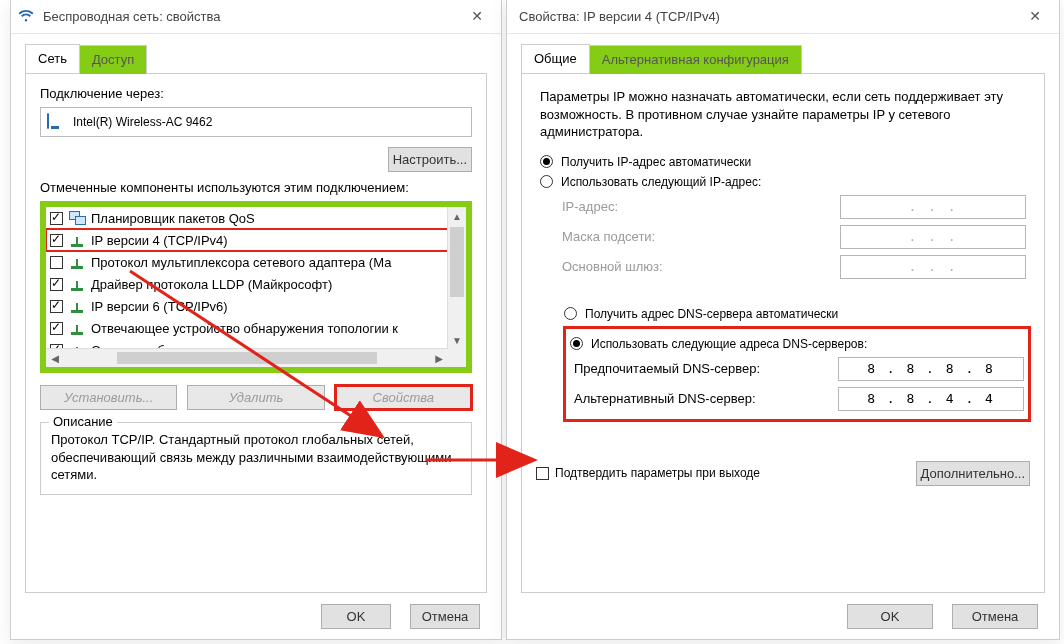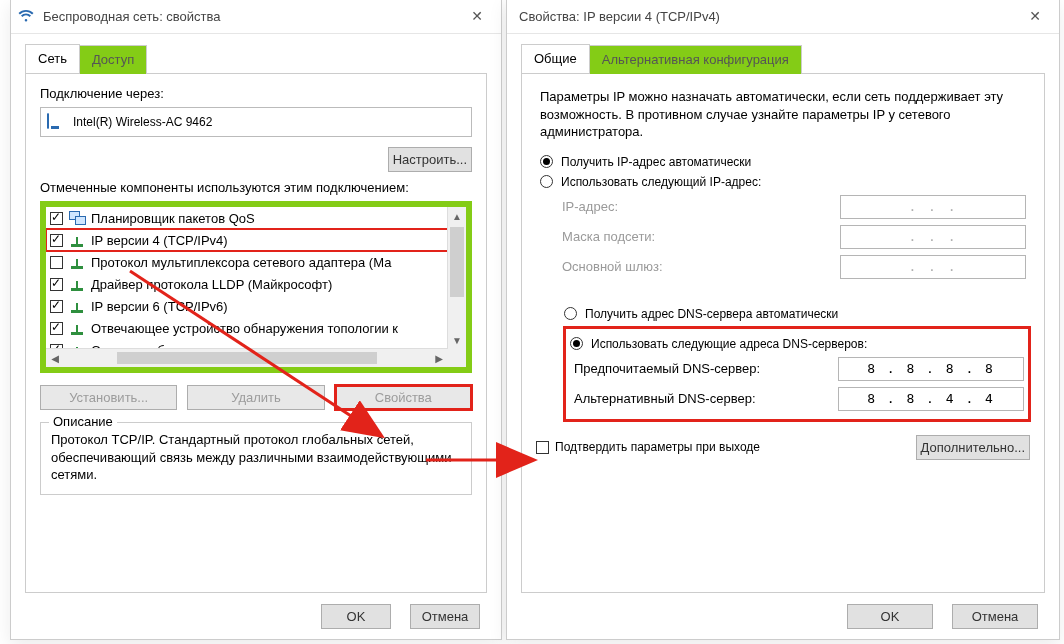--- a/index.html
+++ b/index.html
@@ -35,21 +35,21 @@
   .net-qos .q1{position:absolute;left:0;top:0;width:9px;height:7px;border:1px solid #2a6ab0;background:#cfe6ff;}
   .net-qos .q2{position:absolute;left:6px;top:5px;width:9px;height:7px;border:1px solid #2a6ab0;background:#cfe6ff;}
   .vscroll{position:absolute;right:0;top:0;width:18px;bottom:18px;background:#f0f0f0;border-left:1px solid #ddd;}
   .vscroll .arr{height:18px;display:flex;align-items:center;justify-content:center;color:#666;font-size:10px;}
   .vscroll .thumb{position:absolute;left:2px;right:2px;top:20px;height:70px;background:#cfcfcf;}
   .hscroll{position:absolute;left:0;right:18px;bottom:0;height:18px;background:#f0f0f0;border-top:1px solid #ddd;display:flex;justify-content:space-between;align-items:center;}
   .hscroll .arr{width:18px;text-align:center;color:#666;font-size:10px;}
   .hscroll .thumb{flex:1;height:12px;margin:0 2px;background:#cfcfcf;max-width:260px;}
   .scroll-corner{position:absolute;right:0;bottom:0;width:18px;height:18px;background:#f0f0f0;}
   .btnrow{display:flex;gap:10px;margin-top:12px;}
-  .btnrow .btn{flex:1;}
+  .btnrow .btn{flex:1;font-style:italic;}
   .group{border:1px solid #ccc;padding:8px 10px 10px;margin-top:12px;position:relative;}
   .group .legend{position:absolute;top:-9px;left:8px;background:#fff;padding:0 4px;font-size:13px;}
   .footer{position:absolute;right:21px;bottom:10px;display:flex;gap:19px;}
   
   .intro{font-size:13px;margin:2px 0 14px 4px;line-height:1.35;}
   .radio-row{display:flex;align-items:center;margin:6px 0;}
   .radio{width:13px;height:13px;border:1px solid #333;border-radius:50%;margin-right:8px;position:relative;flex:0 0 13px;box-sizing:border-box;}
   .radio.sel::after{content:"";position:absolute;left:2px;top:2px;width:7px;height:7px;background:#000;border-radius:50%;}
   .fieldrow{display:flex;align-items:center;margin:6px 0;}
   .fieldrow .flabel{flex:1;font-size:13px;}
@@ -239,21 +239,21 @@
           <span class="flabel">Предпочитаемый DNS-сервер:</span>
           <span class="ipbox">8  .  8  .  8  .  8</span>
         </div>
         <div class="fieldrow" style="margin-left:4px;">
           <span class="flabel">Альтернативный DNS-сервер:</span>
           <span class="ipbox">8  .  8  .  4  .  4</span>
         </div>
       </div>
     </div>
 
-    <div style="display:flex;align-items:center;justify-content:space-between;margin-top:6px;">
+    <div style="display:flex;align-items:center;justify-content:space-between;margin-top:32px;">
       <div style="display:flex;align-items:center;">
         <span class="empt-chk"></span>
         <span>Подтвердить параметры при выходе</span>
       </div>
       <span class="btn">Дополнительно...</span>
     </div>
   </div>
 
   <div class="footer">
     <span class="btn" style="min-width:86px;">OK</span>

